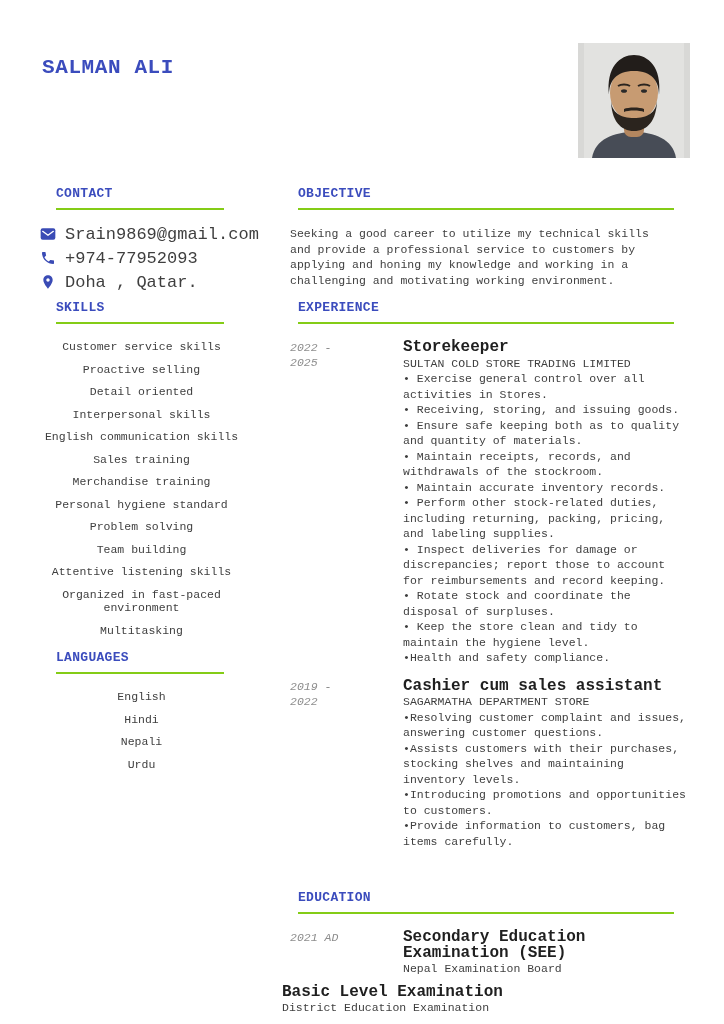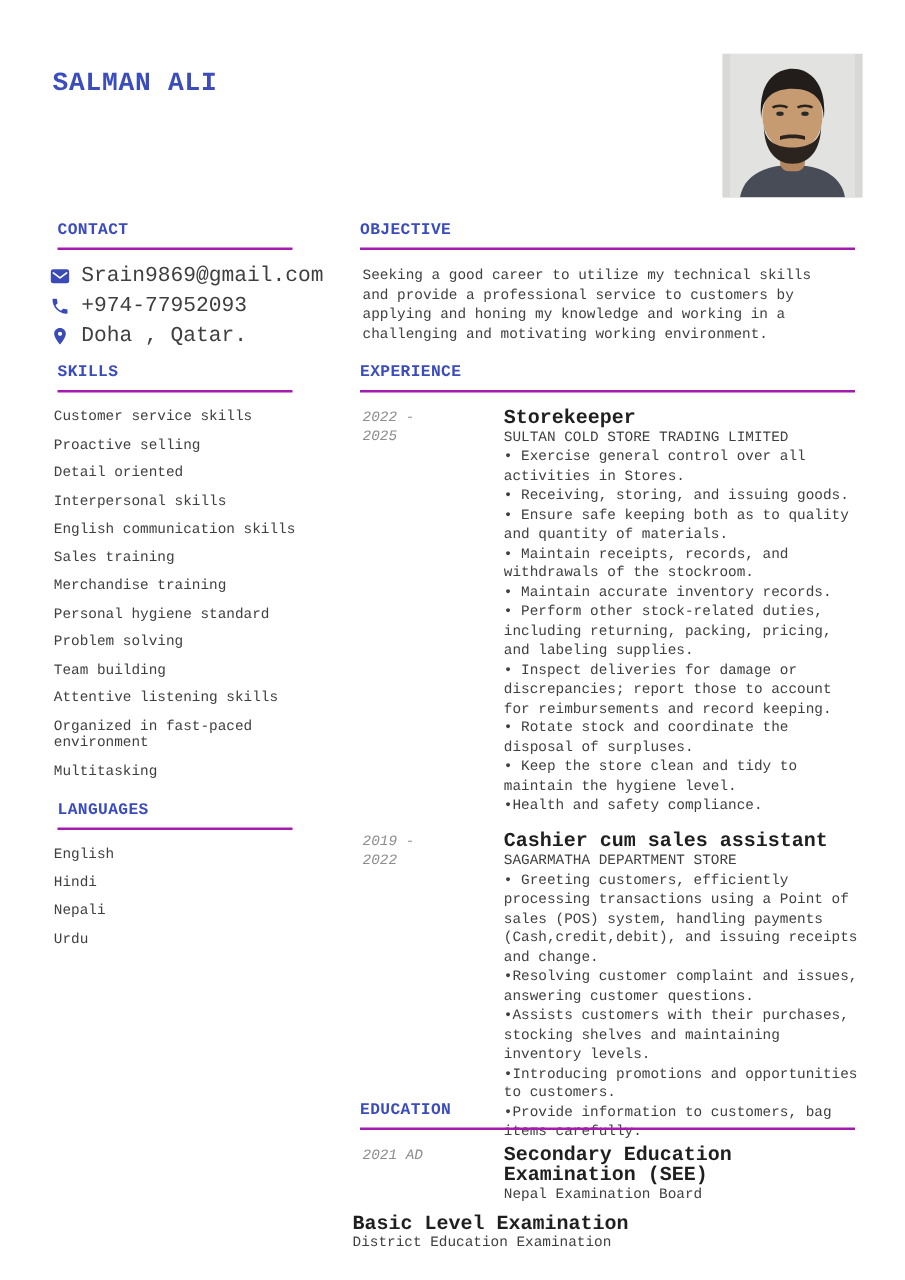--- a/index.html
+++ b/index.html
@@ -19,30 +19,30 @@
   }
   .photo{
     position:absolute;left:578px;top:43px;width:112px;height:115px;
     overflow:hidden;background:#d6d6d4;
   }
   .photo svg{display:block;}
   .sec{position:absolute;}
   .sec-left{left:40px;width:200px;}
   .sec-right{left:282px;width:408px;}
   .sec-title{
-    margin:6px;font-size:13px;font-weight:700;letter-spacing:.3px;
-    color:#3b4cbd;padding-bottom:7px;border-bottom:2px solid #a21caf;
+    margin:16px;font-size:13px;font-weight:700;letter-spacing:.3px;
+    color:#3b4cbd;padding-bottom:7px;border-bottom:2px solid #84cc16;
   }
   
   .contact-items{margin-top:13px;}
   .citem{display:flex;align-items:center;gap:9px;margin-bottom:8px;font-size:17px;line-height:15px;}
   .cicon{width:16px;height:16px;flex:0 0 16px;display:inline-flex;}
   .cicon svg{width:16px;height:16px;}
   
-  .plain-list{margin-top:13px;}
+  .plain-list{margin-top:13px;text-align:center;}
   .plain-list .list-row{font-size:11.5px;line-height:13.5px;margin-bottom:9px;padding-left:3px;}
   
   .obj-text{margin:13px 0 0 0;font-size:11.5px;line-height:15.6px;padding-left:8px;width:385px;}
   
   .xentry{display:flex;margin-top:13px;}
   .xdate{
     width:121px;flex:0 0 121px;box-sizing:border-box;padding-left:8px;
     font-size:11.5px;line-height:15px;font-style:italic;color:#8d8d8d;
   }
   .xdetail{width:287px;font-size:11.5px;line-height:15.5px;}
@@ -168,21 +168,20 @@
 
     <div class="xentry">
       <div class="xdate">
         <div>2019 -</div>
         <div>2022</div>
       </div>
       <div class="xdetail">
         <div class="xtitle">Cashier cum sales assistant</div>
         <div class="xcompany">SAGARMATHA DEPARTMENT STORE</div>
         <div>
-            <div class="bullet">• Greeting customers, efficiently processing transactions using a Point of sales (POS) system, handling payments (Cash,credit,debit), and issuing receipts and change.</div>
             <div class="bullet">•Resolving customer complaint and issues, answering customer questions.</div>
             <div class="bullet">•Assists customers with their purchases, stocking shelves and maintaining inventory levels.</div>
             <div class="bullet">•Introducing promotions and opportunities to customers.</div>
             <div class="bullet">•Provide information to customers, bag items carefully.</div>
           </div>
       </div>
     </div>
   </section>
 
   <section class="sec sec-right" style="top:874px">

